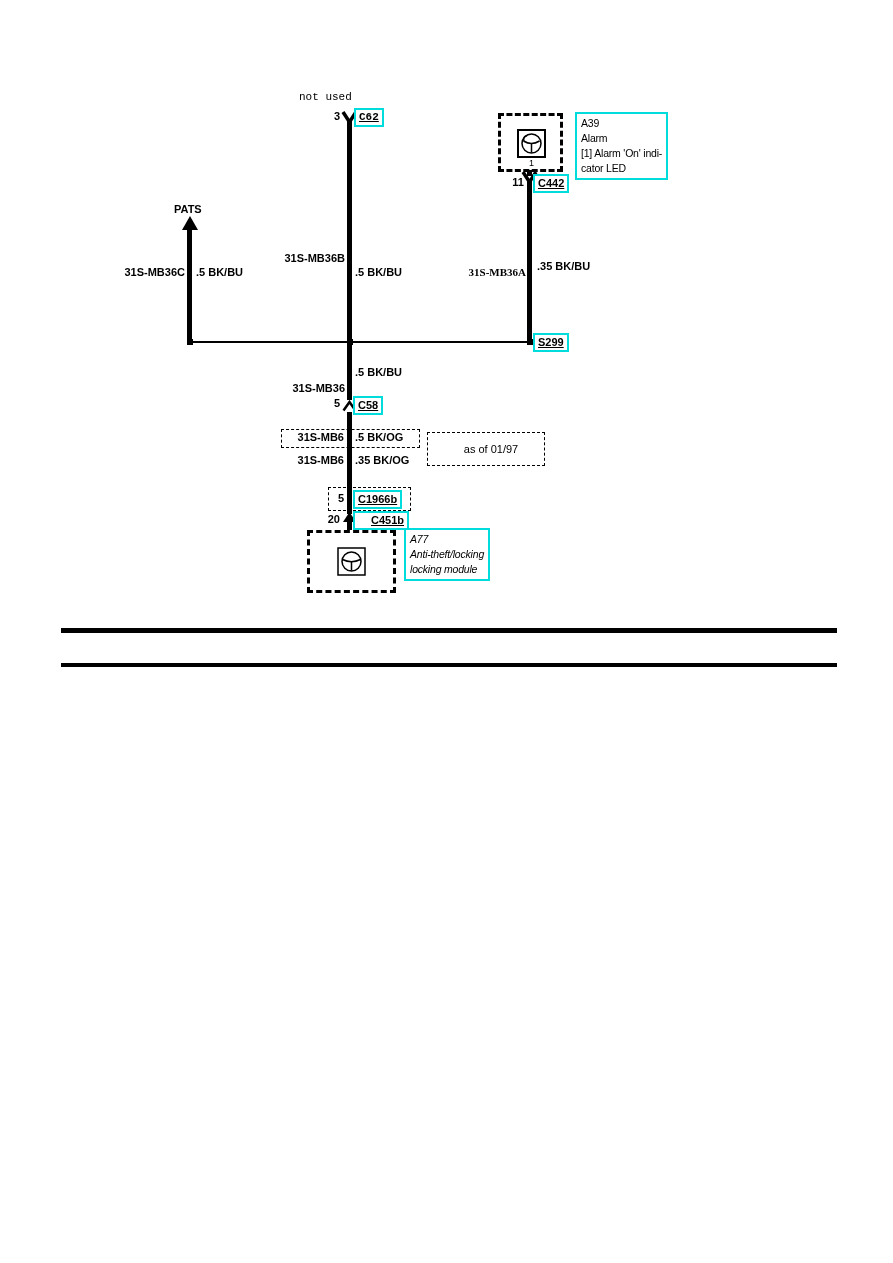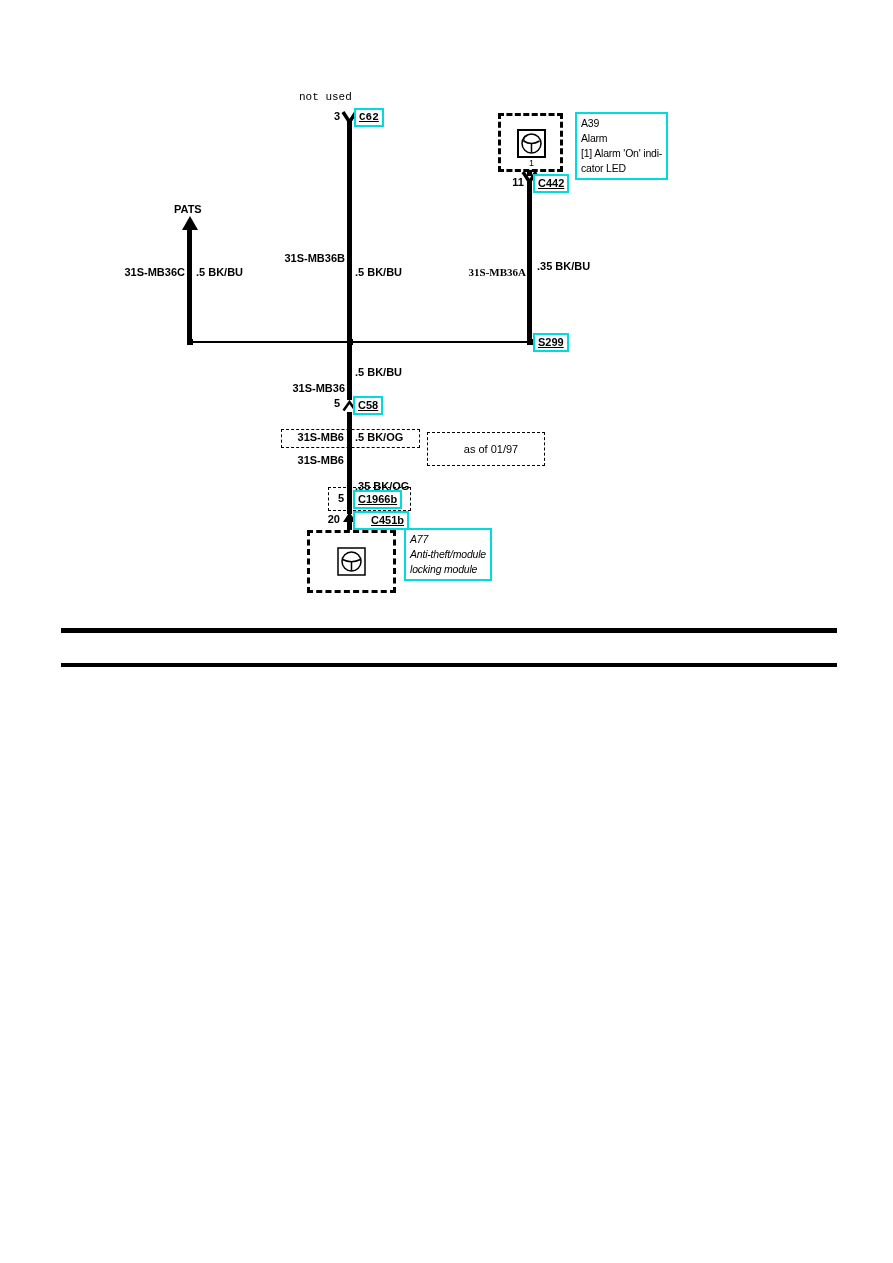--- a/index.html
+++ b/index.html
@@ -93,21 +93,21 @@
   <div class="t right" style="left:324px; top:397px; width:16px;">5</div>
   <svg class="sym" style="left:341px; top:400px;" width="17" height="12" viewBox="0 0 17 12">
     <path d="M2.5 10.5 L8.5 2 L14.5 10.5" fill="none" stroke="#000" stroke-width="2.5"></path>
   </svg>
   <div class="link-box" style="left:353px; top:396px;">C58</div>
 
   <div class="dash-thin" style="left:281px; top:429px; width:139px; height:19px;"></div>
   <div class="t right" style="left:284px; top:431px; width:60px;">31S-MB6</div>
   <div class="t" style="left:355px; top:431px;">.5 BK/OG</div>
   <div class="t right" style="left:284px; top:454px; width:60px;">31S-MB6</div>
-  <div class="t" style="left:355px; top:454px;margin-top:26px;">.35 BK/OG</div>
+  <div class="t" style="left:355px; top:454px;">.35 BK/OG</div>
   <div class="asof-box" style="left:427px; top:432px; width:118px; height:34px;justify-content:center;">
     <span>as of 01/97</span>
   </div>
 
   <div class="dash-thin" style="left:328px; top:487px; width:83px; height:24px;"></div>
   <div class="t right" style="left:330px; top:492px; width:14px;">5</div>
   <div class="link-box" style="left:353px; top:490px;">C1966b</div>
 
   <div class="t right" style="left:320px; top:513px; width:20px;">20</div>
   <svg class="sym" style="left:342px; top:512px;" width="15" height="18" viewBox="0 0 15 18">
@@ -118,20 +118,20 @@
 
   <div class="dash-thick" style="left:307px; top:530px; width:89px; height:63px;"></div>
   <svg class="sym" style="left:337px; top:547px;" width="29" height="29" viewBox="0 0 29 29">
     <rect x="1" y="1" width="27" height="27" fill="none" stroke="#000" stroke-width="1.5"></rect>
     <circle cx="14.5" cy="14.5" r="9.5" fill="none" stroke="#000" stroke-width="1.5"></circle>
     <path d="M5.5 12.5 Q14.5 17 23.5 12.5" fill="none" stroke="#000" stroke-width="1.5"></path>
     <path d="M14.5 15 L14.5 23.5" stroke="#000" stroke-width="1.5"></path>
   </svg>
   <div class="info-box" style="left:404px; top:528px;font-style:italic;">
     <div>A77</div>
-    <div>Anti-theft/module</div>
+    <div>Anti-theft/locking</div>
     <div>locking module</div>
   </div>
 
   <div class="hline" style="left:61px; top:628px; width:776px; height:5px;"></div>
   <div class="hline" style="left:61px; top:663px; width:776px; height:4px;"></div>
 
 </div>
 
 </body></html>

